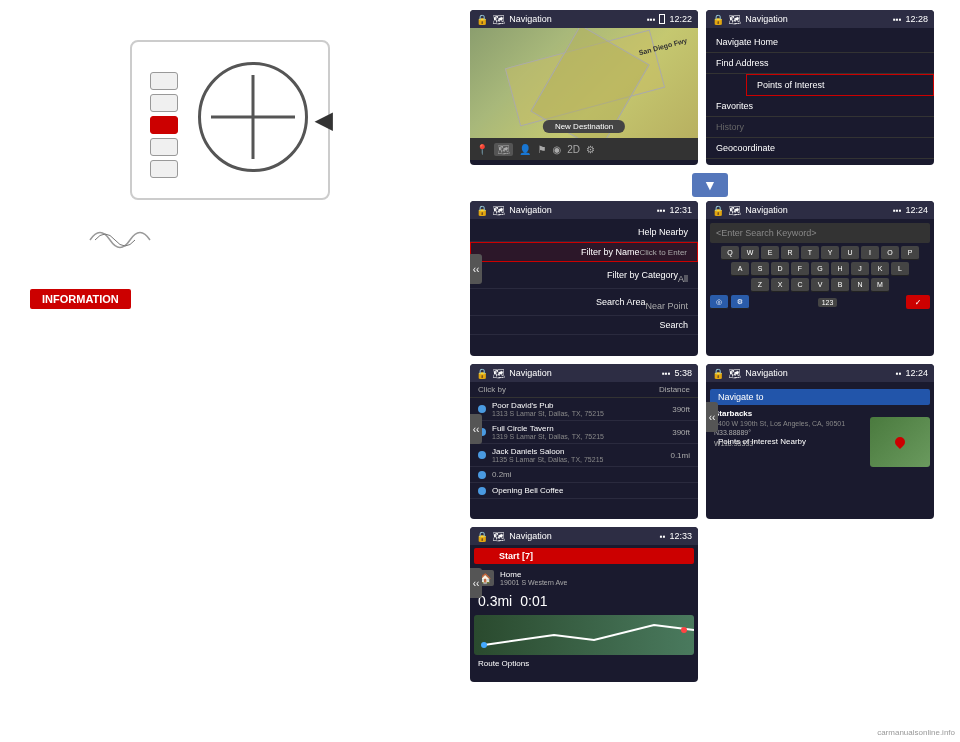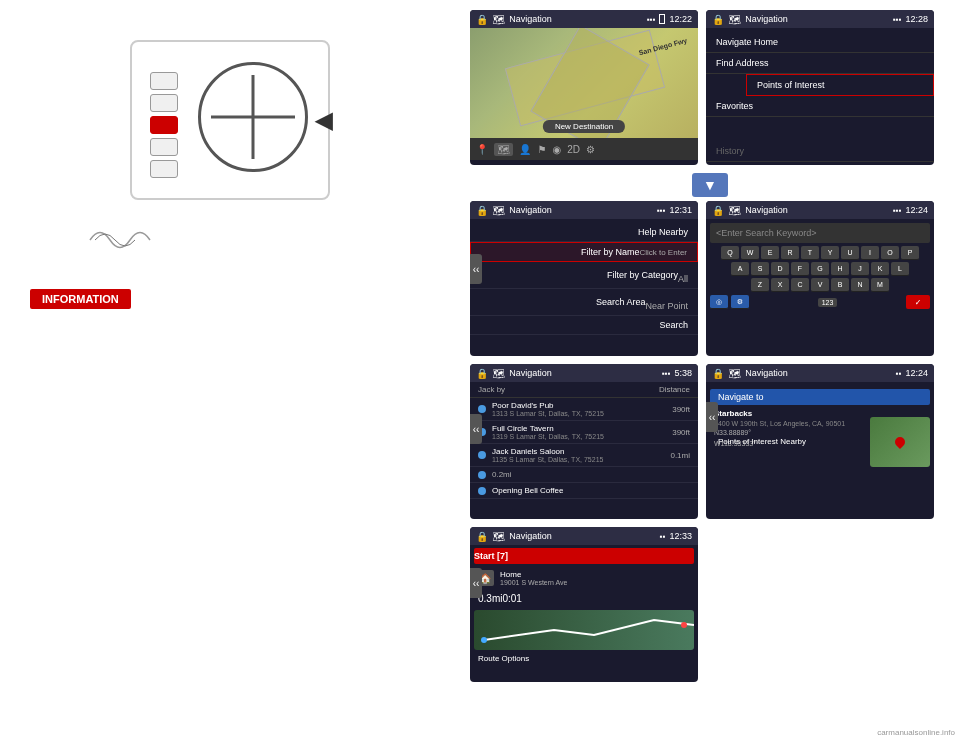--- a/index.html
+++ b/index.html
@@ -227,21 +227,20 @@
 
     .menu-item.highlighted {
       background: transparent;
       border: 1px solid #cc0000;
       color: #fff;
       margin-left: 40px;
     }
 
     .menu-item.dimmed {
       color: #666;
-      margin-top: 24px;
     }
 
     
     .poi-filter {
       padding: 4px 0;
     }
 
     .poi-row {
       display: flex;
       justify-content: flex-end;
@@ -448,21 +447,21 @@
     }
 
     
     .route-screen {
       background: #1a1a2e;
     }
 
     .start-btn {
       background: #cc0000;
       color: #fff;
-      padding: 3px 0;
+      padding: 3px 25px;
       font-size: 9px;
       margin: 3px 4px;
       border-radius: 2px;
       font-weight: bold;
     }
 
     .route-home {
       display: flex;
       align-items: center;
       padding: 3px 8px;
@@ -486,23 +485,24 @@
       font-size: 8px;
     }
 
     .route-addr {
       color: #aaa;
       font-size: 7px;
     }
 
     .route-stats {
       display: flex;
+      gap: 8px;
       padding: 4px 8px;
       color: #fff;
-      font-size: 10px;
+      font-size: 14px;
     }
 
     .route-map-preview {
       height: 40px;
       background: linear-gradient(90deg, #2a4a2e, #4a7a5e);
       margin: 2px 4px;
       border-radius: 3px;
       position: relative;
     }
 
@@ -722,21 +722,21 @@
       <div class="nav-screen">
         <div class="nav-header">
           <span class="nav-header-icon">🔒</span>
           <span class="nav-header-icon">🗺</span>
           <span class="nav-header-title">Navigation</span>
           <span class="nav-header-signal">▪▪▪</span>
           <span class="nav-header-time">5:38</span>
         </div>
         <div class="results-list">
           <div class="result-header">
-            <span>Jack by</span>
+            <span>Click by</span>
             <span>Distance</span>
           </div>
           <div class="result-item">
             <div class="result-dot"></div>
             <div class="result-info">
               <div class="result-name">Poor David's Pub</div>
               <div class="result-addr">1313 S Lamar St, Dallas, TX, 75215</div>
             </div>
             <div class="result-dist">390ft</div>
           </div>

